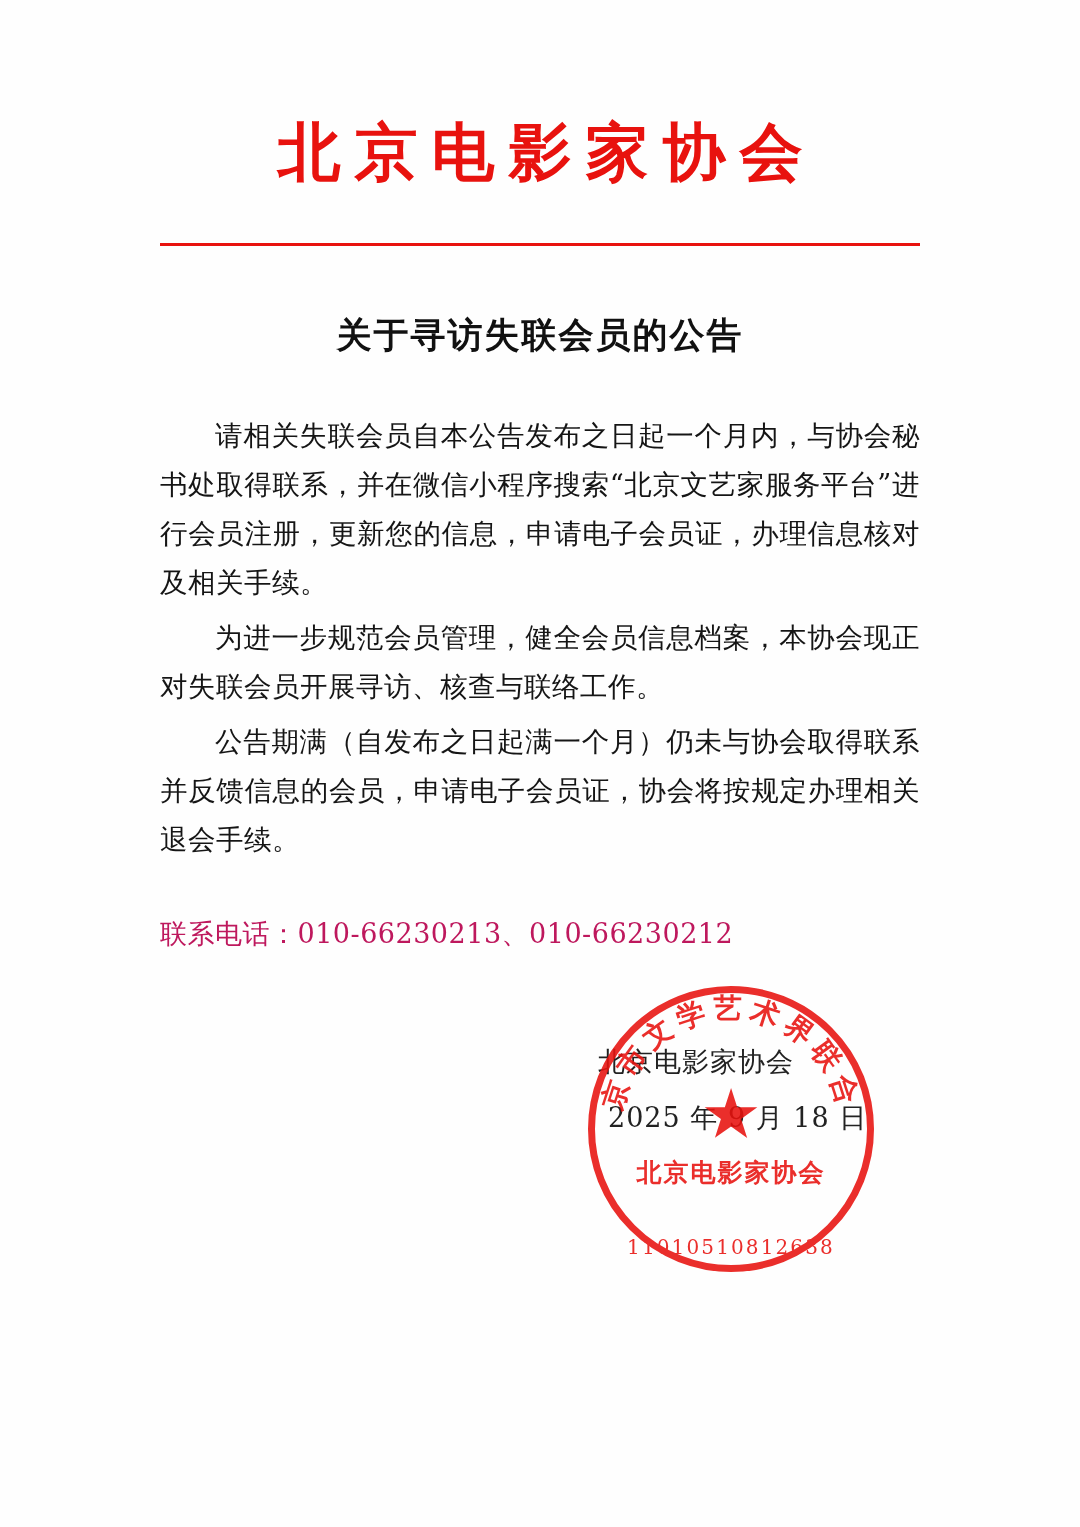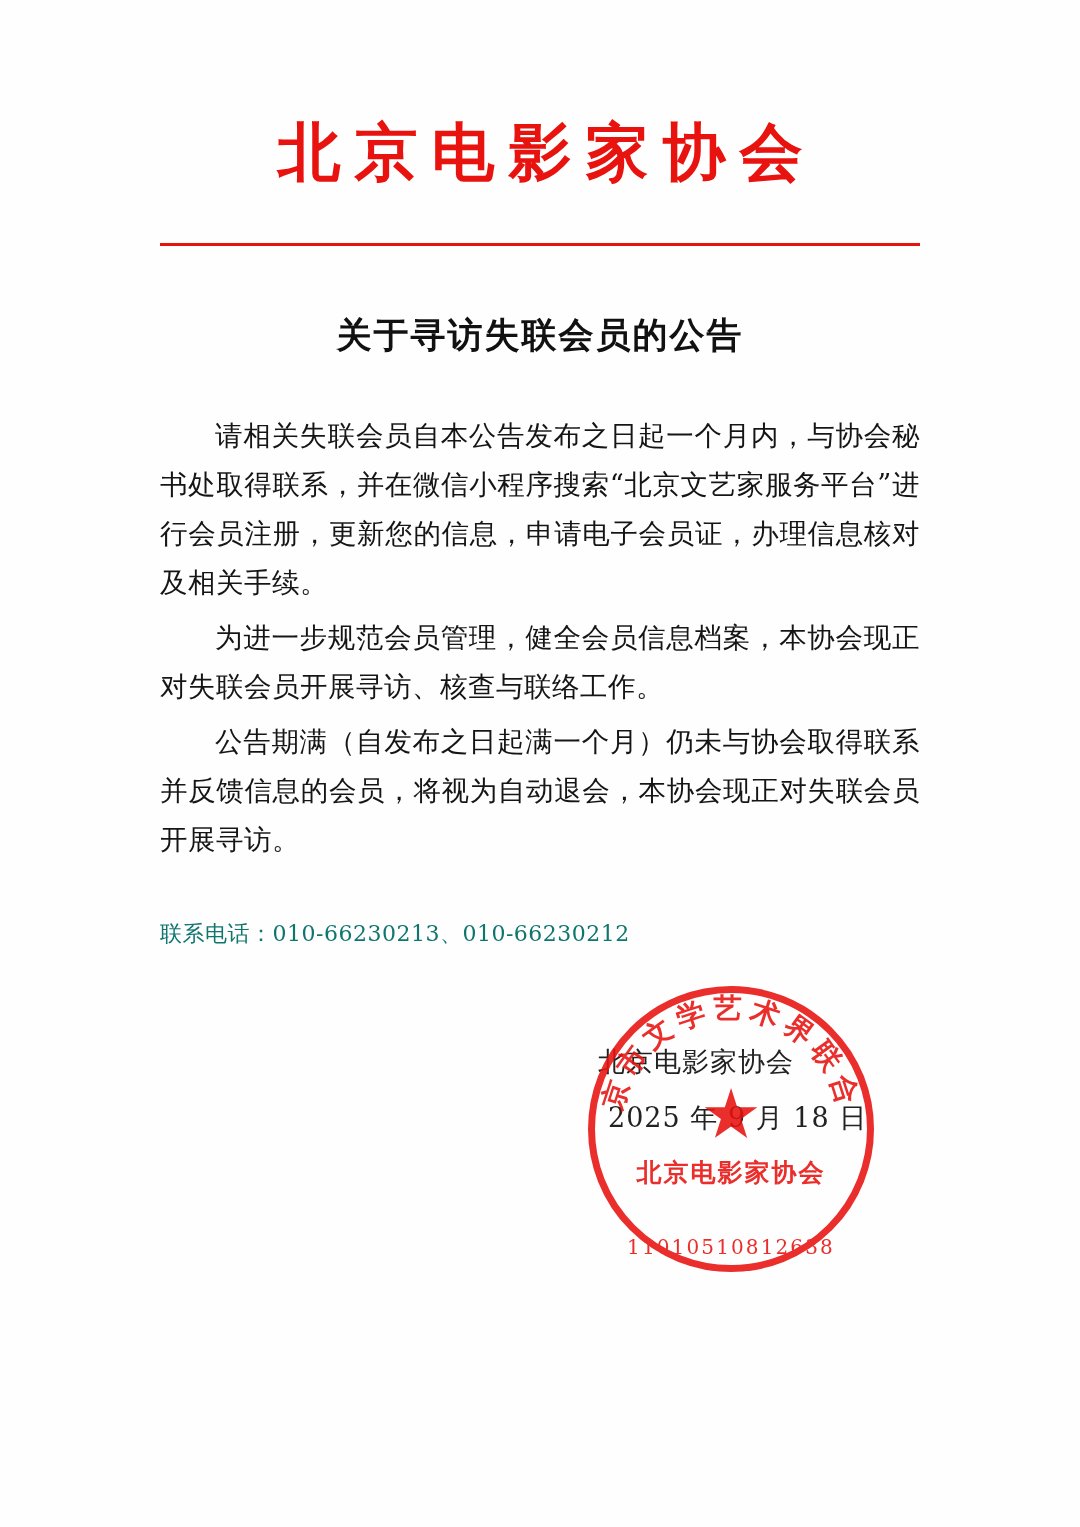--- a/index.html
+++ b/index.html
@@ -65,24 +65,24 @@
     text-indent: 2em;
     margin: 0 0 6px 0;
     letter-spacing: 0.5px;
     color: #151515;
   }
 
   .contact-block {
     margin-top: 44px;
   }
   .contact-line {
-    font-size: 22px;
+    font-size: 27px;
     line-height: 52px;
     letter-spacing: 0.5px;
-    color: #0f766e;
+    color: #be185d;
   }
 
   
   .sign-area {
     position: relative;
     width: 760px;
     margin: 18px auto 0 auto;
     height: 300px;
   }
   .signer {
@@ -157,21 +157,21 @@
   <div class="letterhead">
     <h1 class="org-title">北京电影家协会</h1>
     <div class="rule"></div>
   </div>
 
   <h2 class="doc-title">关于寻访失联会员的公告</h2>
 
   <div class="content">
     <p class="para">请相关失联会员自本公告发布之日起一个月内，与协会秘书处取得联系，并在微信小程序搜索“北京文艺家服务平台”进行会员注册，更新您的信息，申请电子会员证，办理信息核对及相关手续。</p>
     <p class="para">为进一步规范会员管理，健全会员信息档案，本协会现正对失联会员开展寻访、核查与联络工作。</p>
-    <p class="para">公告期满（自发布之日起满一个月）仍未与协会取得联系并反馈信息的会员，将视为自动退会，本协会现正对失联会员开展寻访。</p>
+    <p class="para">公告期满（自发布之日起满一个月）仍未与协会取得联系并反馈信息的会员，申请电子会员证，协会将按规定办理相关退会手续。</p>
 
     <div class="contact-block">
       <div class="contact-line">
         <span>联系电话：</span><span>010-66230213、010-66230212</span>
       </div>
     </div>
 
     <div class="sign-area">
       <div class="signer">北京电影家协会</div>
       <div class="date-line">2025 年 9 月 18 日</div>

